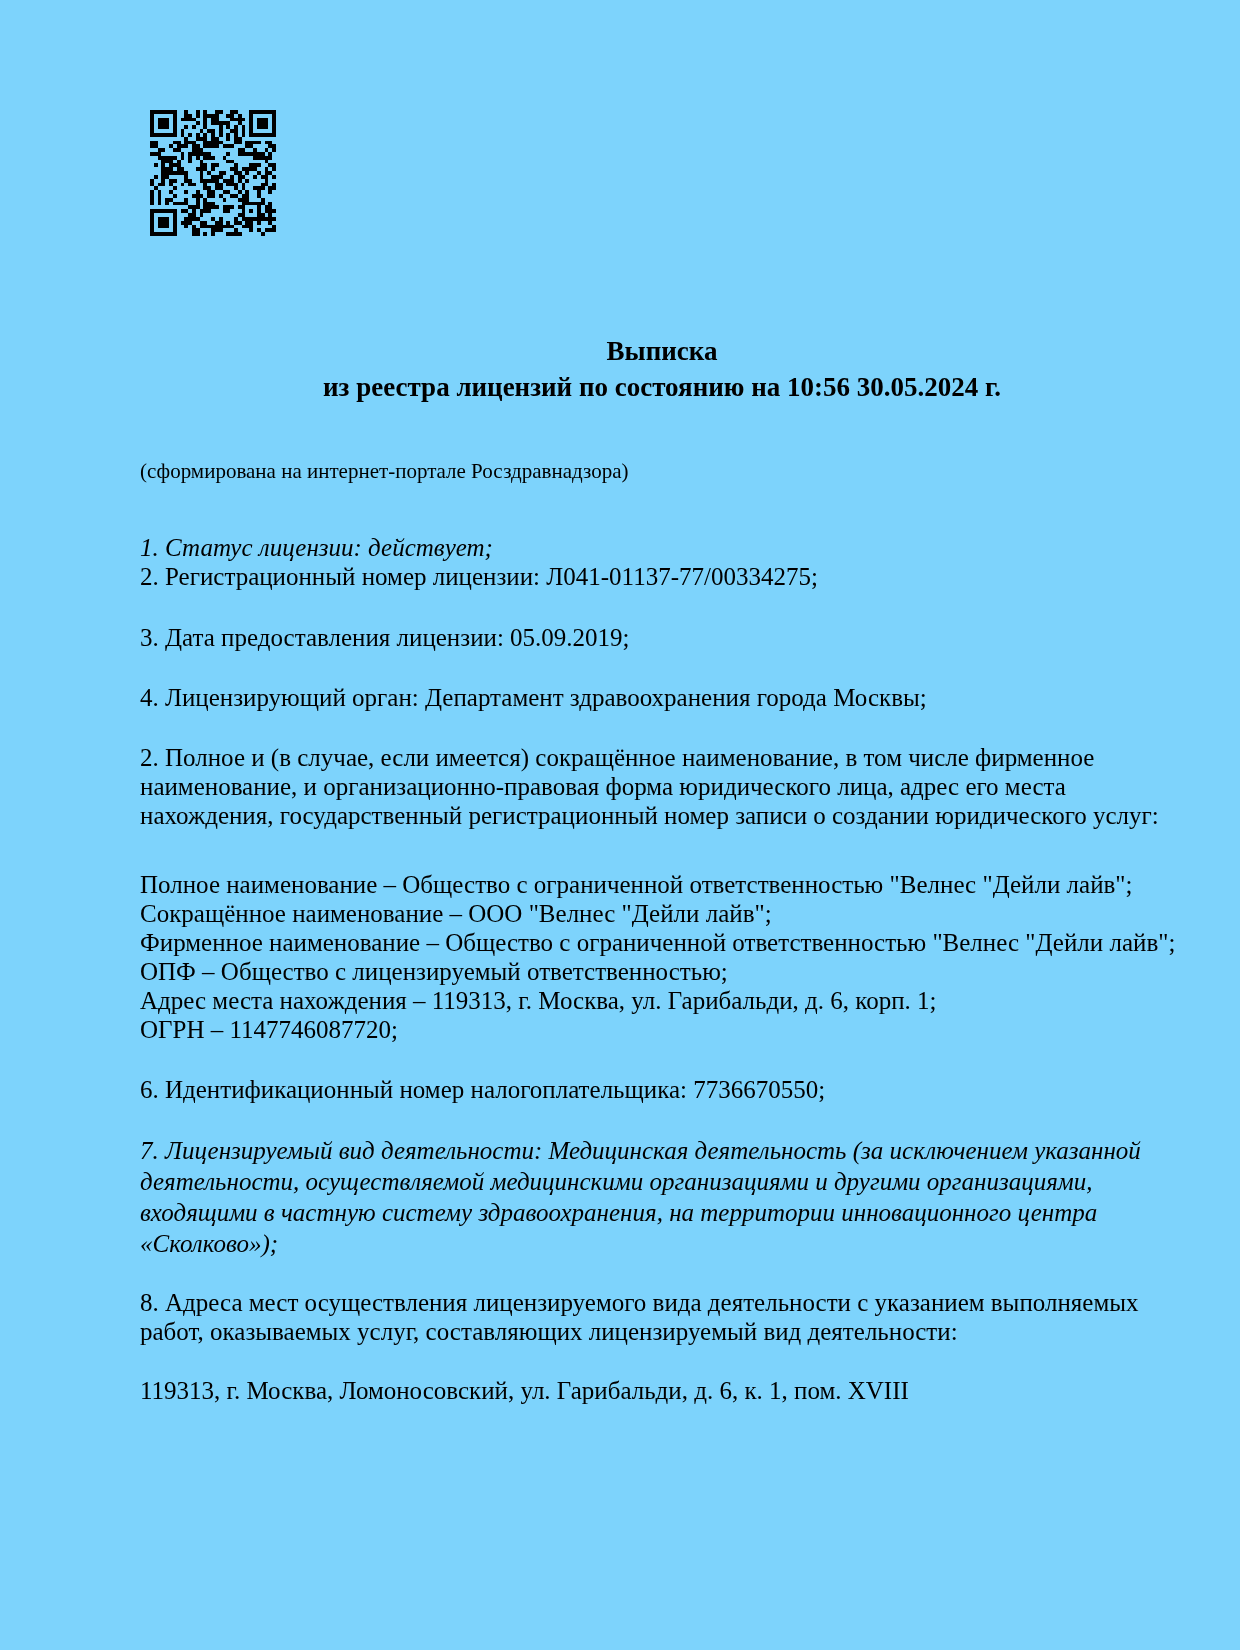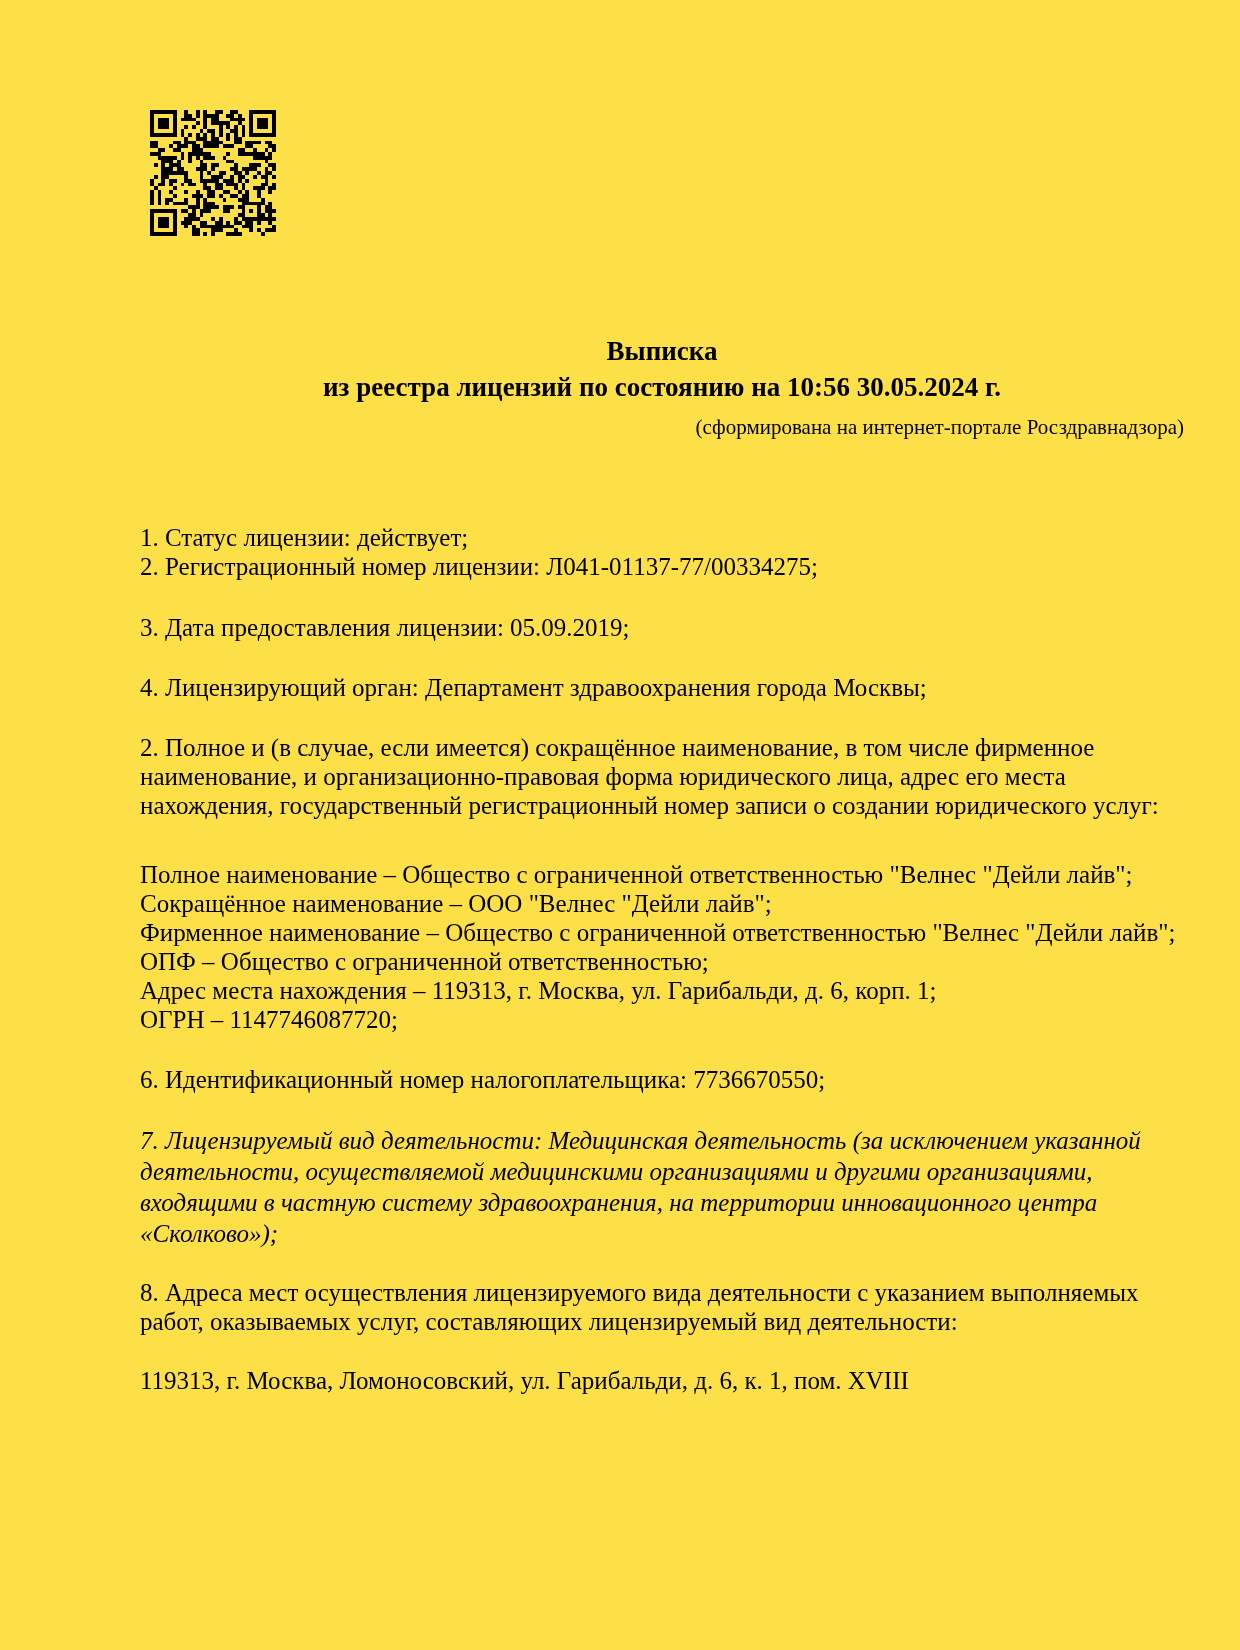--- a/index.html
+++ b/index.html
@@ -1,38 +1,37 @@
 <!DOCTYPE html>
 <html><head>
 <meta charset="utf-8">
 <style>
   html,body{margin:0;padding:0;background:#fff;}
   .page{
     position:relative;
     width:1240px;height:1650px;
-    background:#fde047;
+    background:#7dd3fc;
     color:#000000;
     font-family:"Liberation Serif","DejaVu Serif",serif;
     overflow:hidden;
   }
   .qr{
     position:absolute;left:150px;top:110px;
     width:126px;height:126px;
     shape-rendering:crispEdges;
   }
   .title{
     position:absolute;left:140px;top:334px;width:1044px;
     text-align:center;
     font-weight:bold;
     font-size:27px;line-height:35.5px;
     white-space:nowrap;
   }
   .subtitle{
-    position:absolute;left:140px;top:414px;width:1044px;
-    text-align:right;
+    position:absolute;left:140px;top:458px;width:1044px;
     font-size:21px;line-height:26px;
   }
   .body-text{
     position:absolute;left:140px;top:523px;width:1070px;
     font-size:25px;line-height:29px;
   }
   .para{margin:0;}
   .para.lh31{line-height:31px;font-style:italic;}
   .line{white-space:nowrap;}
 </style>
@@ -579,42 +578,42 @@
     </svg>
 
   <div class="title">
     <div>Выписка</div>
     <div>из реестра лицензий по состоянию на 10:56 30.05.2024 г.</div>
   </div>
 
   <div class="subtitle">(сформирована на интернет-портале Росздравнадзора)</div>
 
   <div id="body-text" class="body-text">
-      <div class="para" style="margin-top: 0px;">
+      <div class="para" style="margin-top: 10px; font-style: italic;">
         <div class="line">1. Статус лицензии: действует;</div>
       </div>
       <div class="para" style="">
         <div class="line">2. Регистрационный номер лицензии: Л041-01137-77/00334275;</div>
       </div>
       <div class="para" style="margin-top: 32px;">
         <div class="line">3. Дата предоставления лицензии: 05.09.2019;</div>
       </div>
       <div class="para" style="margin-top: 31px;">
         <div class="line">4. Лицензирующий орган: Департамент здравоохранения города Москвы;</div>
       </div>
       <div class="para" style="margin-top: 31px;">
         <div class="line">2. Полное и (в случае, если имеется) сокращённое наименование, в том числе фирменное</div>
         <div class="line">наименование, и организационно-правовая форма юридического лица, адрес его места</div>
         <div class="line">нахождения, государственный регистрационный номер записи о создании юридического услуг:</div>
       </div>
       <div class="para" style="margin-top: 40px;">
         <div class="line">Полное наименование – Общество с ограниченной ответственностью "Велнес "Дейли лайв";</div>
         <div class="line">Сокращённое наименование – ООО "Велнес "Дейли лайв";</div>
         <div class="line">Фирменное наименование – Общество с ограниченной ответственностью "Велнес "Дейли лайв";</div>
-        <div class="line">ОПФ – Общество с ограниченной ответственностью;</div>
+        <div class="line">ОПФ – Общество с лицензируемый ответственностью;</div>
         <div class="line">Адрес места нахождения – 119313, г. Москва, ул. Гарибальди, д. 6, корп. 1;</div>
         <div class="line">ОГРН – 1147746087720;</div>
       </div>
       <div class="para" style="margin-top: 31px;">
         <div class="line">6. Идентификационный номер налогоплательщика: 7736670550;</div>
       </div>
       <div class="para lh31" style="margin-top: 31px;">
         <div class="line">7. Лицензируемый вид деятельности: Медицинская деятельность (за исключением указанной</div>
         <div class="line">деятельности, осуществляемой медицинскими организациями и другими организациями,</div>
         <div class="line">входящими в частную систему здравоохранения, на территории инновационного центра</div>

